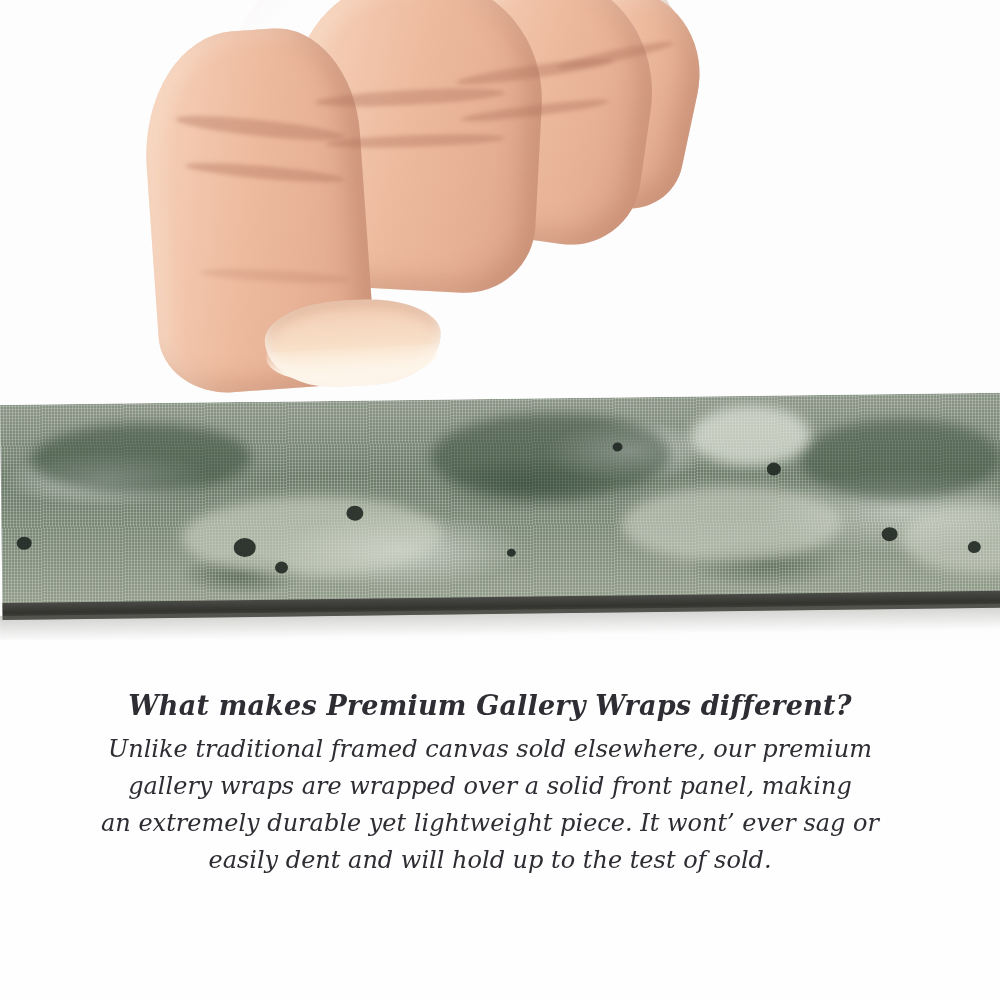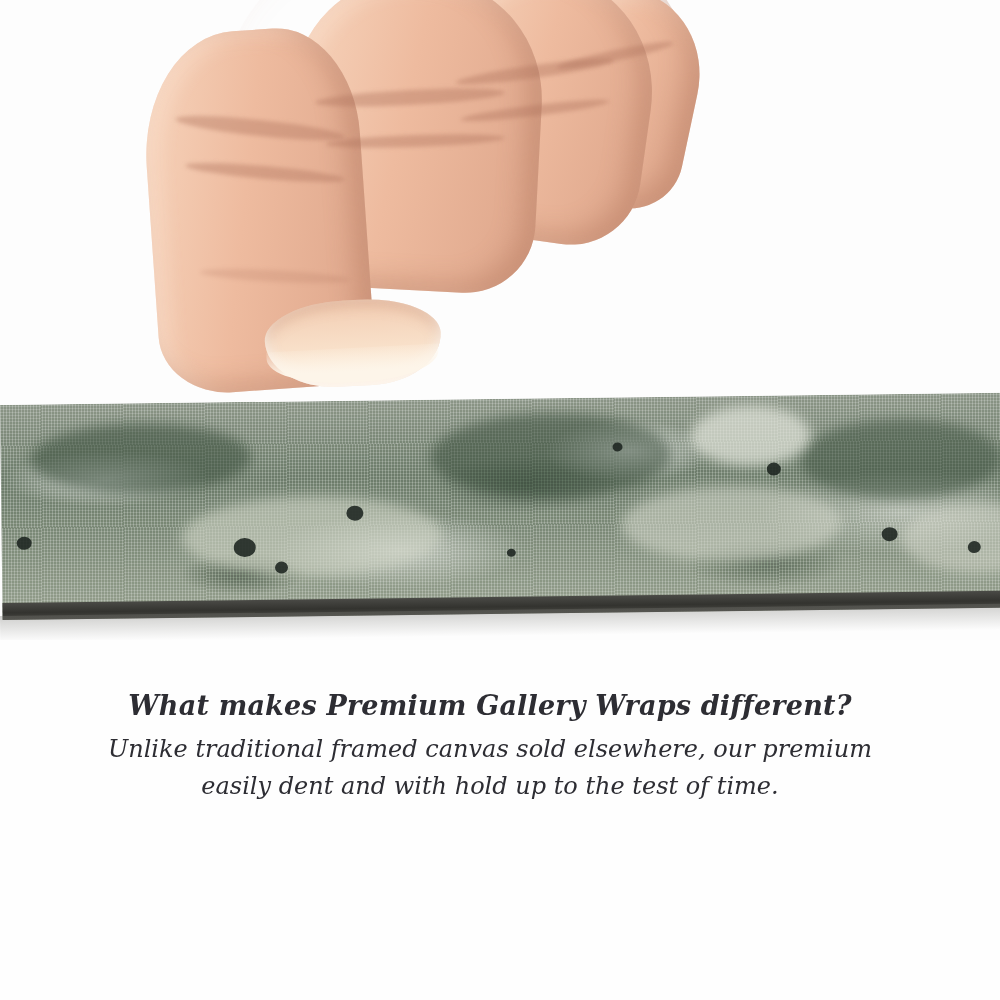--- a/index.html
+++ b/index.html
@@ -256,17 +256,19 @@
 
       <div class="wrap-edge"></div>
     </div>
     <div class="wrap-shadow"></div>
   </div>
 
   <div class="caption">
     <h2>What makes Premium Gallery Wraps different?</h2>
     <p>
       <span class="line">Unlike traditional framed canvas sold elsewhere, our premium</span>
-      <span class="line">easily dent and with hold up to the test of time.</span>
+      <span class="line">gallery wraps are wrapped over a solid front panel, making</span>
+      <span class="line">an extremely durable yet lightweight piece. It wont’ ever sag or</span>
+      <span class="line">easily dent and will hold up to the test of sold.</span>
     </p>
   </div>
 
 </div>
 
 </body></html>

